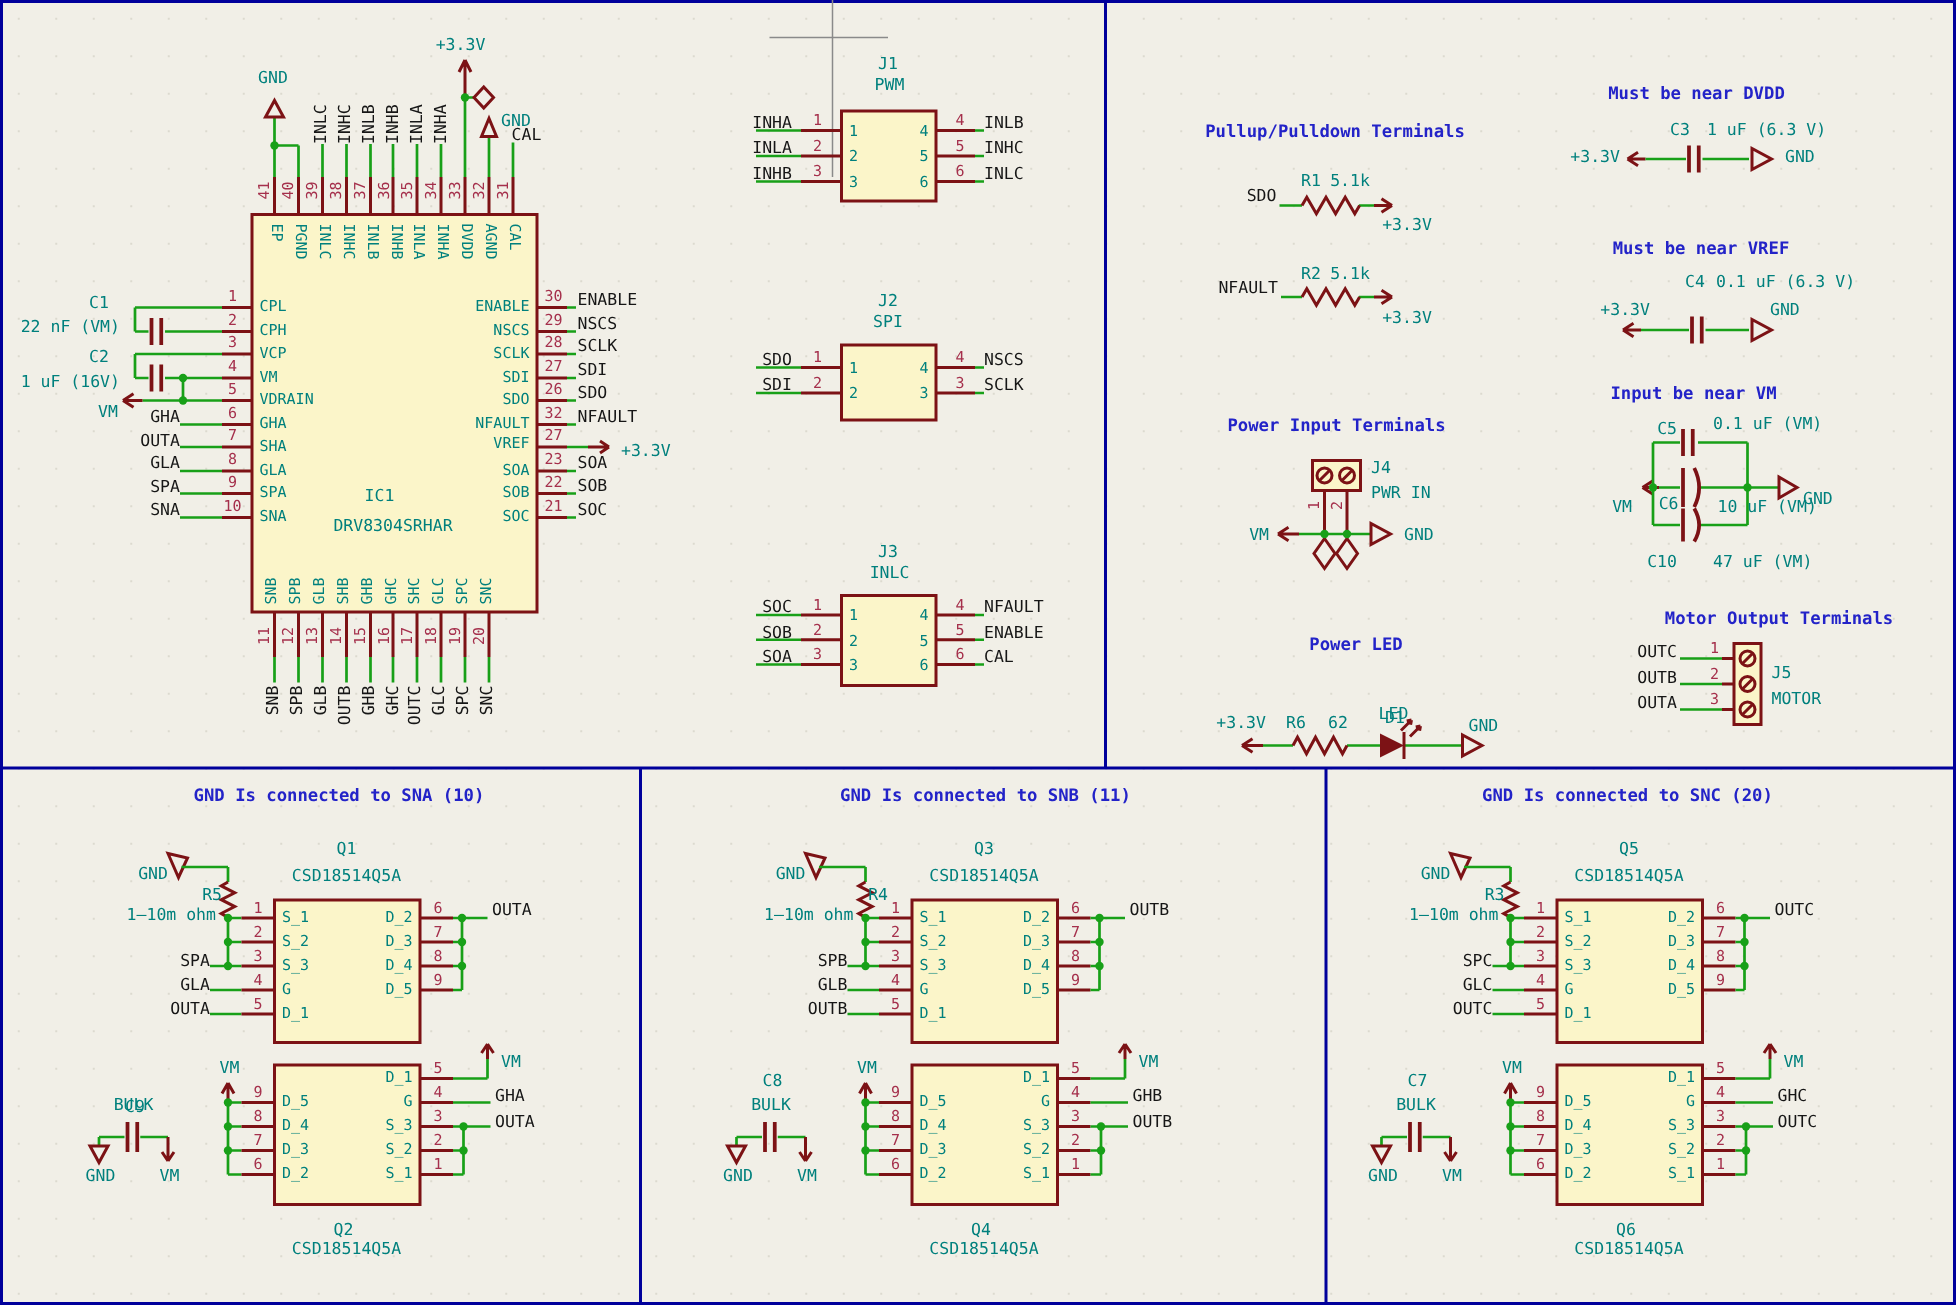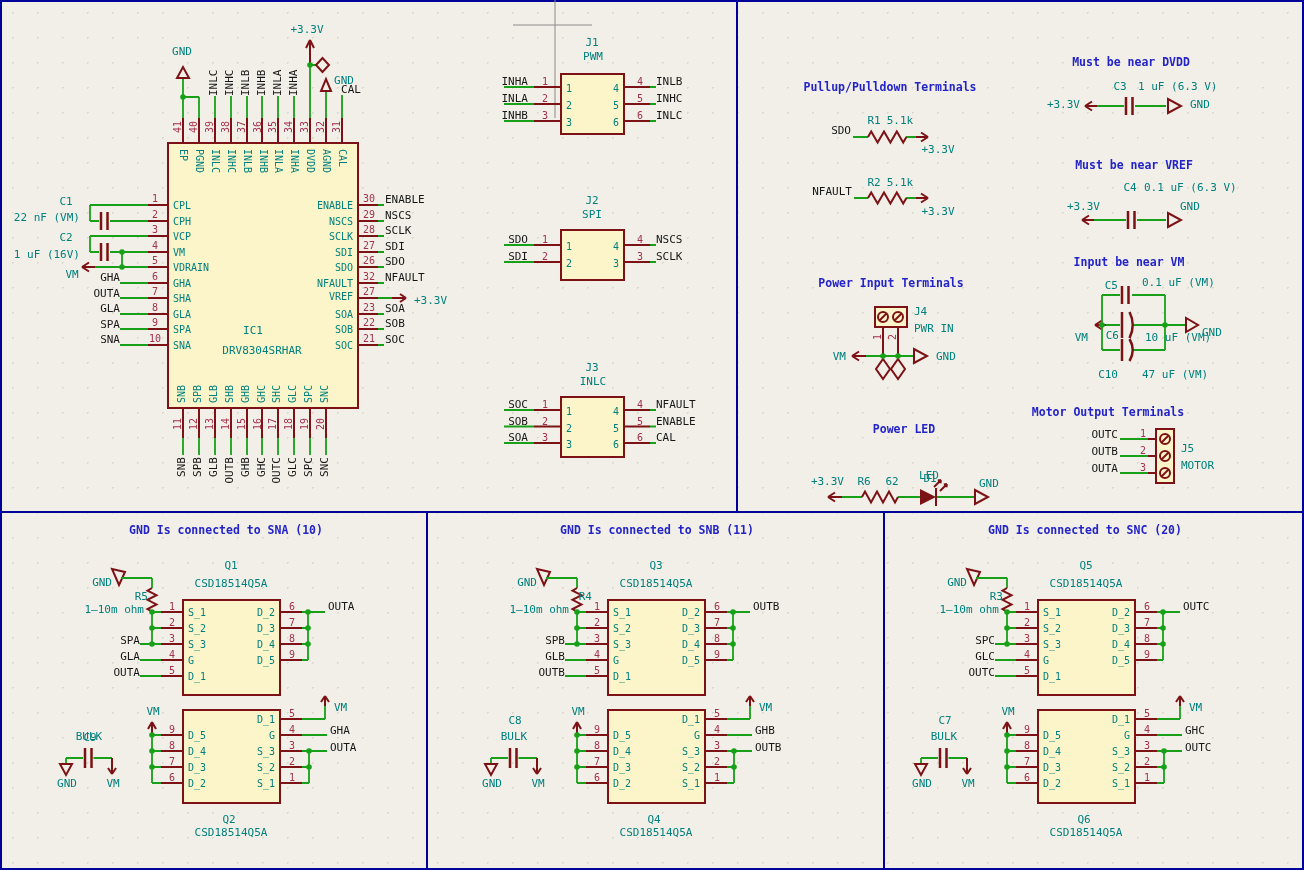--- a/index.html
+++ b/index.html
@@ -257,21 +257,21 @@
 <span class="t l teal" style="left:936px;top:357px">GND</span>
 
 <span class="t c blue" style="left:904px;top:429px">Power LED</span>
 <span class="t r teal" style="left:844px;top:482px">+3.3V</span>
 <span class="t c teal" style="left:864px;top:482px">R6</span>
 <span class="t c teal" style="left:892px;top:482px">62</span>
 <span class="t c teal" style="left:930px;top:479px">D1</span>
 <span class="t c teal" style="left:929px;top:476px">LED</span>
 <span class="t l teal" style="left:979px;top:484px">GND</span>
 
-<span class="t c blue" style="left:1108px;top:412px">Motor Output Terminals</span>
+<span class="t c blue" style="left:1186px;top:412px">Motor Output Terminals</span>
 <span class="t l teal" style="left:1181px;top:449px">J5</span>
 <span class="t l teal" style="left:1181px;top:466px">MOTOR</span>
 
 <span class="t c blue" style="left:226px;top:530px">GND Is connected to SNA (10)</span>
 <span class="t r teal" style="left:112px;top:583px">GND</span>
 <span class="t r teal" style="left:148px;top:597px">R5</span>
 <span class="t r teal" style="left:144px;top:610px">1–10m ohm</span>
 <span class="t r blk" style="left:140px;top:641px">SPA</span>
 <span class="t r blk" style="left:140px;top:657px">GLA</span>
 <span class="t r blk" style="left:140px;top:673px">OUTA</span>

